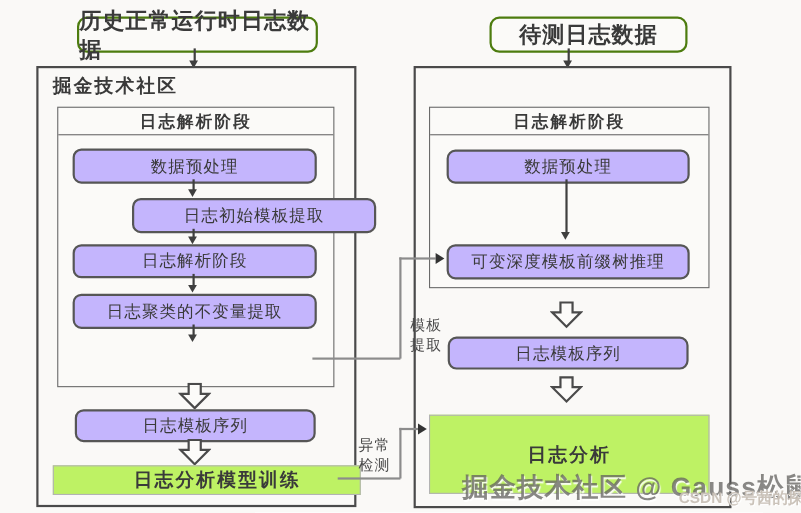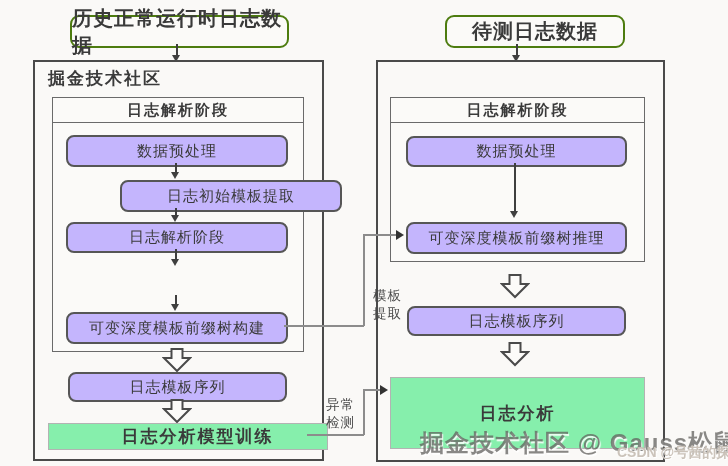--- a/index.html
+++ b/index.html
@@ -26,21 +26,21 @@
     font-size:15px;font-weight:700;letter-spacing:2px;
   }
   
   .step{
     position:absolute;border:2px solid #565656;border-radius:8px;
     background:#c4b5fd;display:flex;align-items:center;justify-content:center;
     font-size:15px;font-weight:500;letter-spacing:1px;
   }
   
   .graybox{
-    position:absolute;border:1.5px solid #b3b3b3;background:#86efac;
+    position:absolute;border:1.5px solid #b3b3b3;background:#bef264;
     display:flex;align-items:center;justify-content:center;
     font-size:17px;font-weight:700;letter-spacing:2px;
   }
   
   .vline{position:absolute;width:1.5px;background:#3f3f3f;}
   .tri-down{position:absolute;width:0;height:0;
     border-left:4.5px solid transparent;border-right:4.5px solid transparent;
     border-top:7px solid #3f3f3f;}
   .tri-right{position:absolute;width:0;height:0;
     border-top:5px solid transparent;border-bottom:5px solid transparent;
@@ -90,24 +90,24 @@
   <div class="tri-down" style="left:171px;top:172px;"></div>
 
   <div class="step" style="left:81px;top:180px;width:218px;height:28px;margin-left:39px;">日志初始模板提取</div>
   <div class="vline" style="left:175px;top:208px;height:8px;"></div>
   <div class="tri-down" style="left:171px;top:215px;"></div>
 
   <div class="step" style="left:66px;top:222px;width:218px;height:27px;">日志解析阶段</div>
   <div class="vline" style="left:175px;top:249px;height:11px;"></div>
   <div class="tri-down" style="left:171px;top:259px;"></div>
 
+  <div class="step" style="left:66px;top:267px;width:218px;height:28px;">日志聚类的不变量提取</div>
   <div class="vline" style="left:175px;top:295px;height:10px;"></div>
   <div class="tri-down" style="left:171px;top:304px;"></div>
 
-  <div class="step" style="left:66px;top:312px;width:218px;height:28px;">可变深度模板前缀树构建</div>
 
   <div class="hollow" style="left:162px;top:348px;">
     <svg width="30" height="24" viewBox="0 0 30 24">
         <polygon points="9.5,1 20.5,1 20.5,10 28,10 15,23 2,10 9.5,10" fill="#fcfbf9" stroke="#4a4a4a" stroke-width="2"></polygon>
       </svg>
   </div>
 
   <div class="step" style="left:68px;top:372px;width:215px;height:26px;">日志模板序列</div>
 
   <div class="hollow" style="left:162px;top:399px;">

